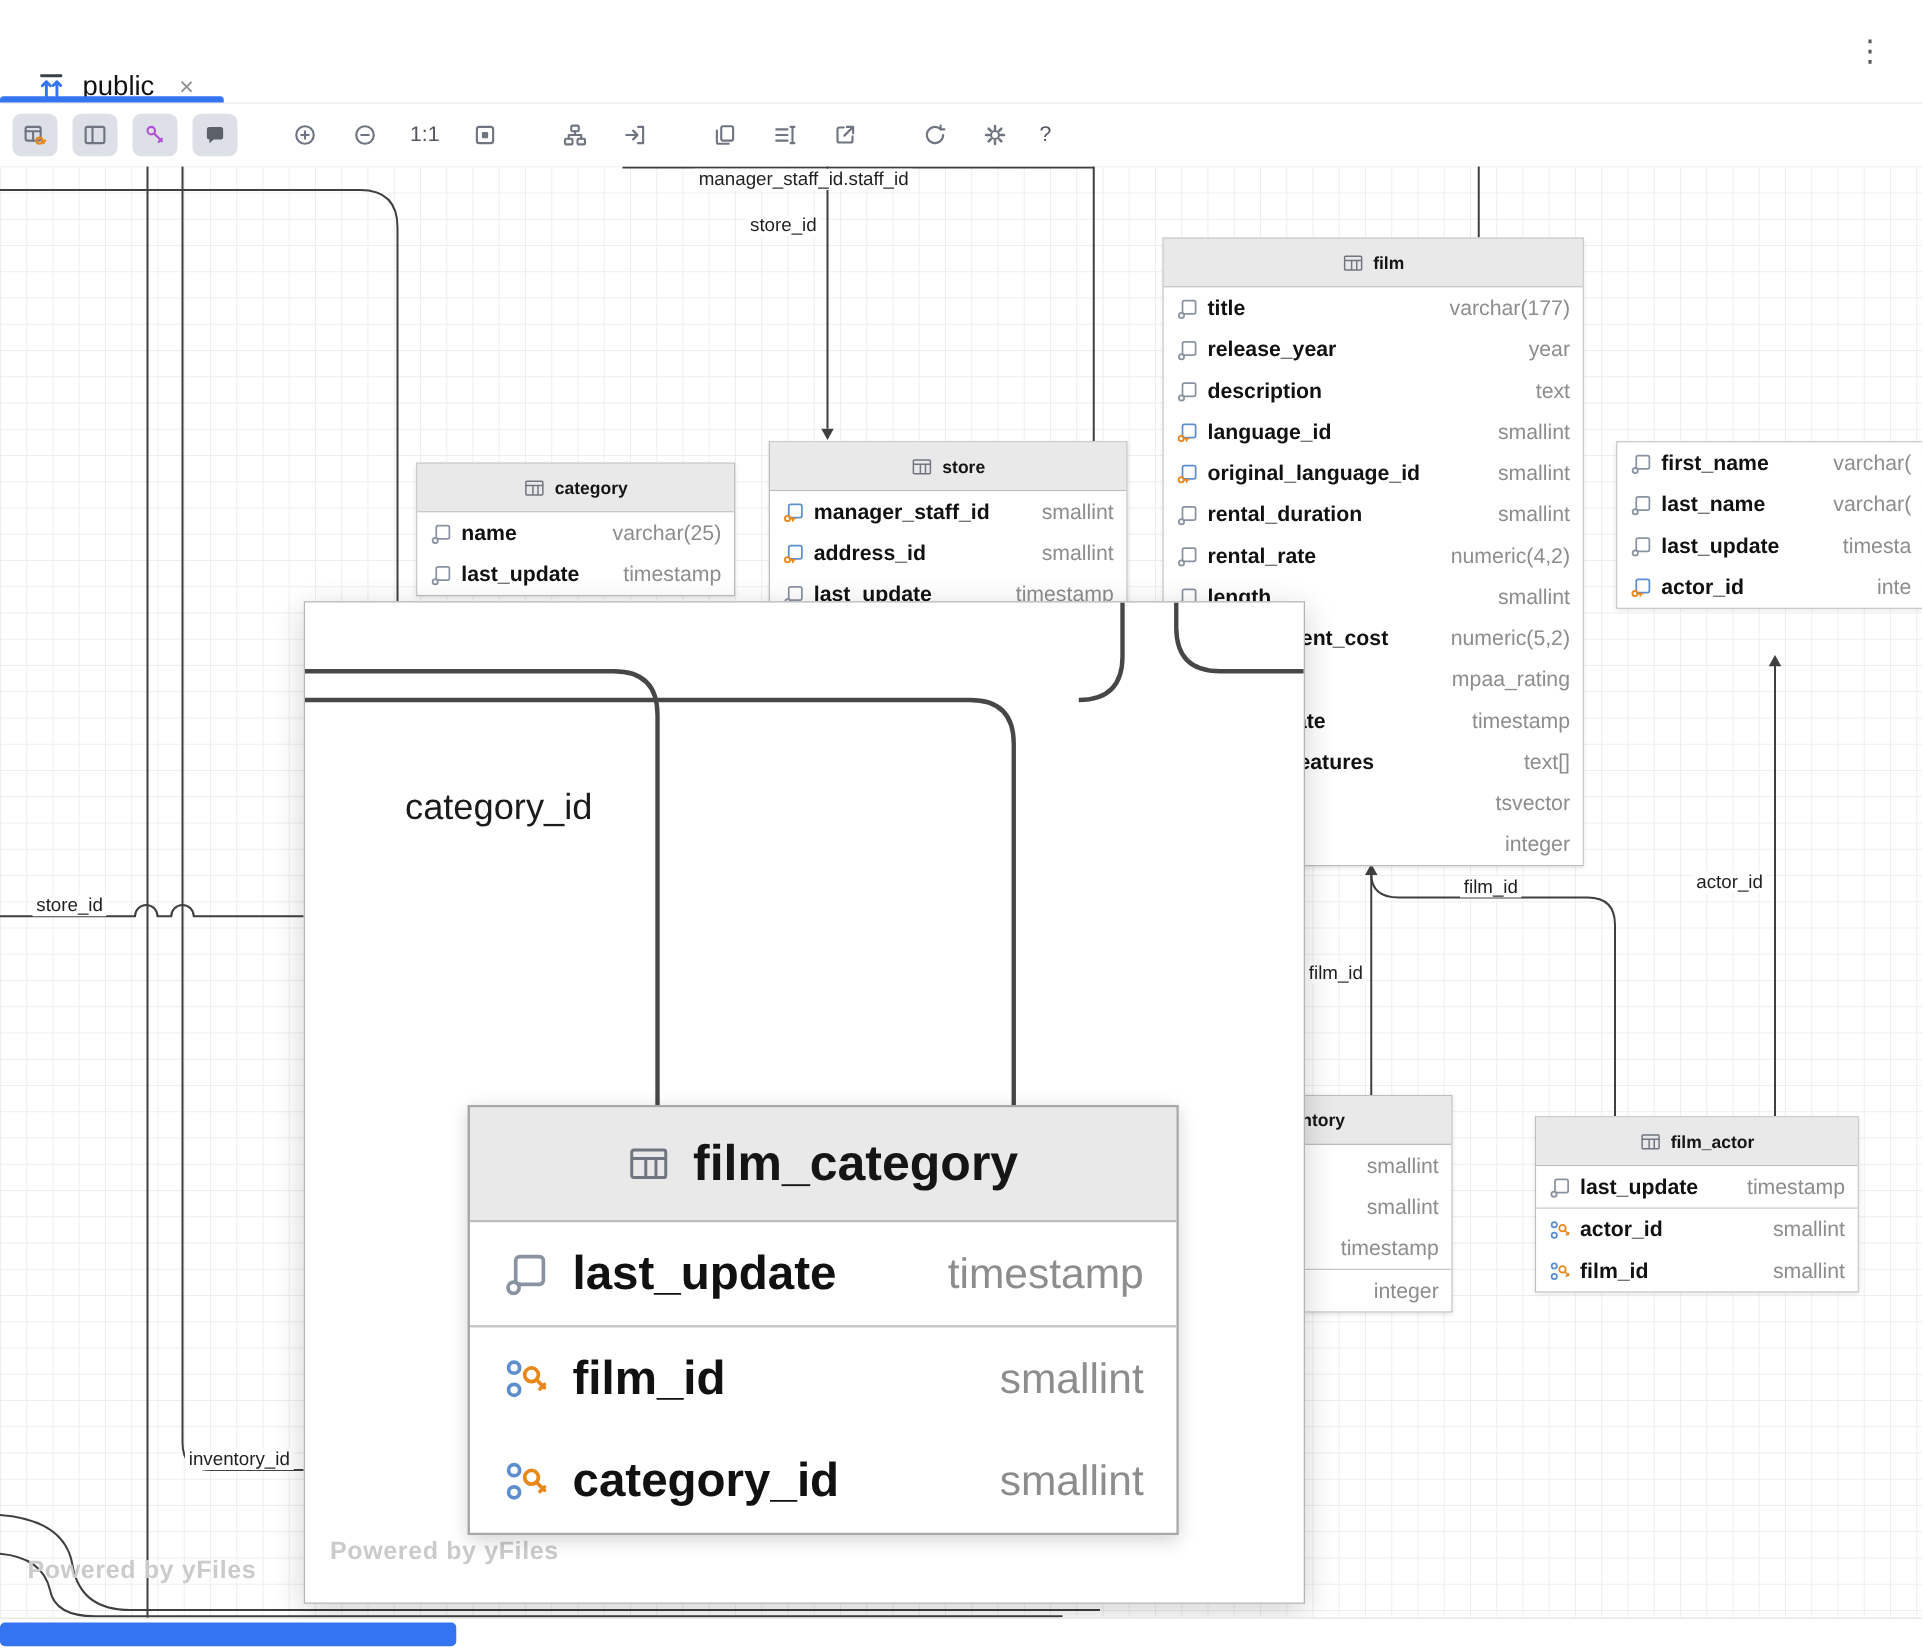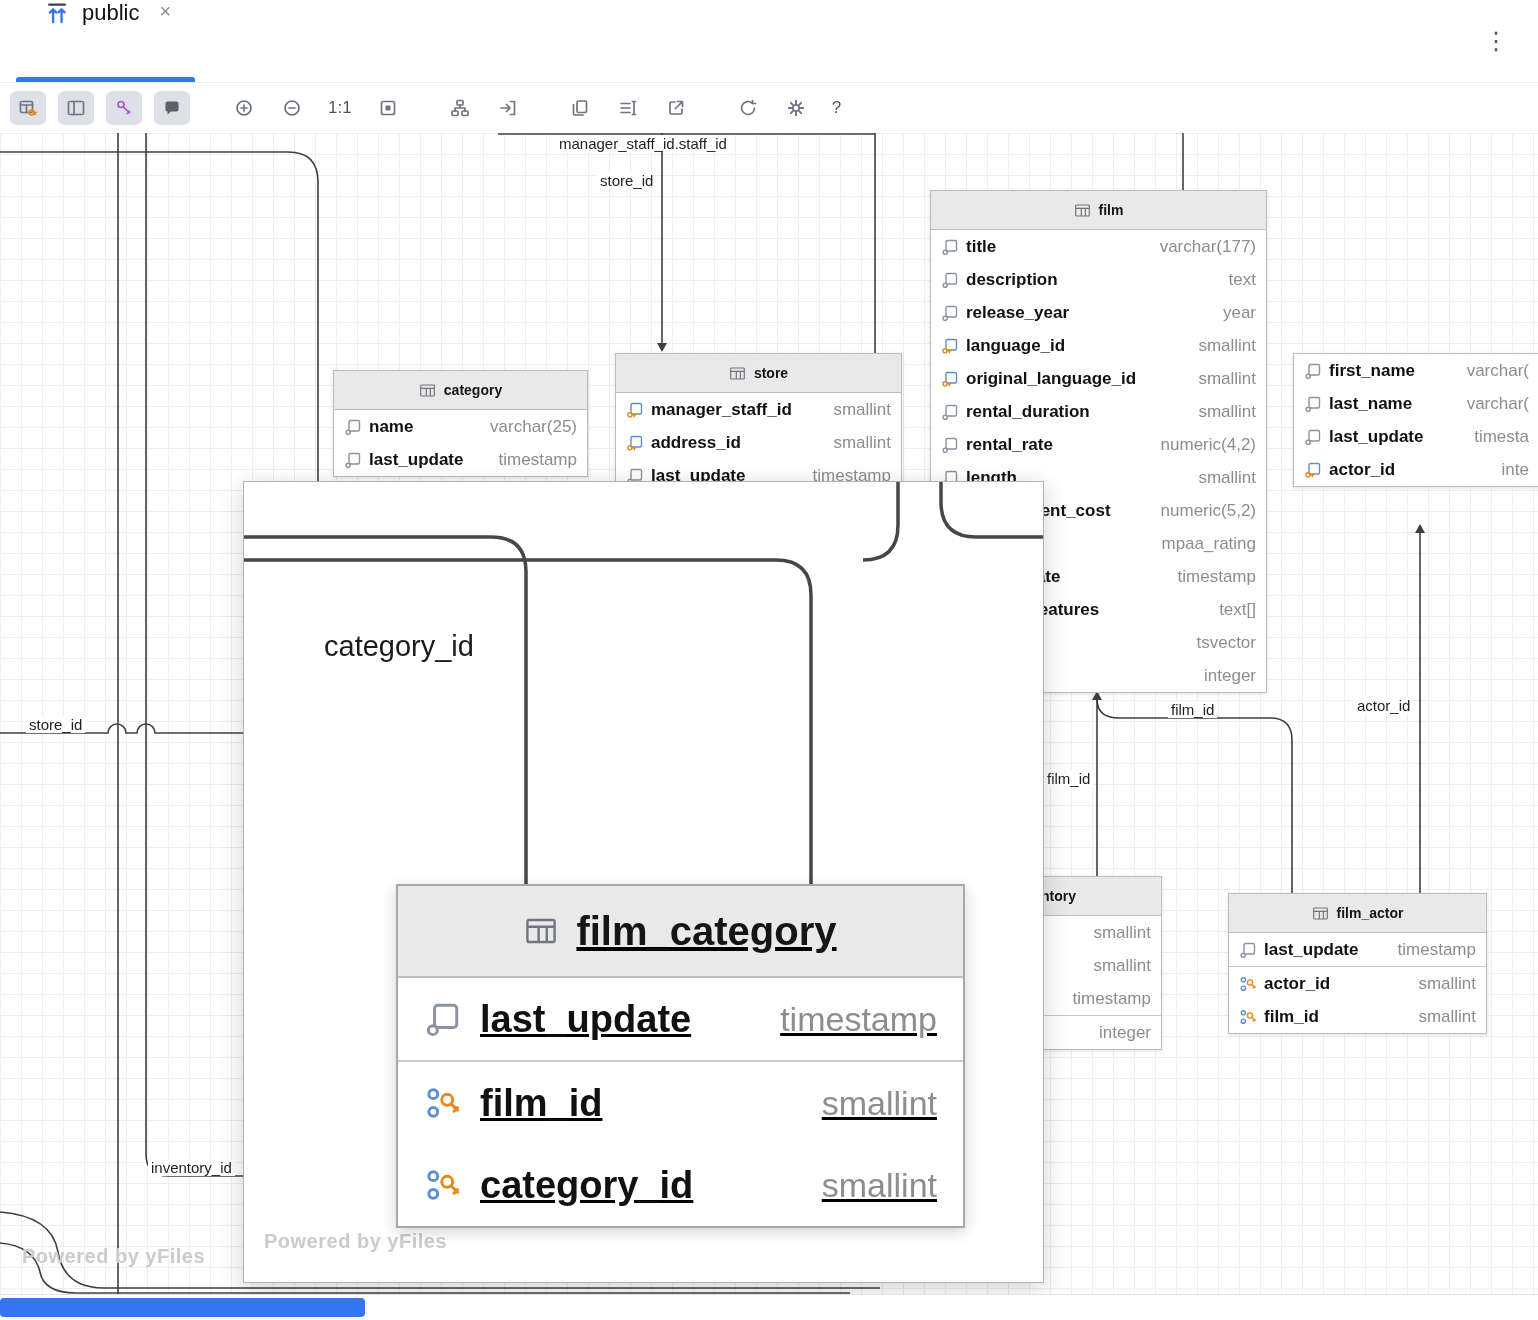--- a/index.html
+++ b/index.html
@@ -1,19 +1,19 @@
 <!DOCTYPE html>
 <html><head>
 <meta charset="utf-8">
 <style>
   html,body{margin:0;padding:0;background:#fff;font-family:"Liberation Sans",sans-serif;}
   .app{width:1538px;height:1320px;display:flex;flex-direction:column;overflow:hidden;background:#fff;}
   
   .tabbar{height:82px;flex:none;position:relative;display:flex;align-items:center;border-bottom:1px solid #ececec;background:#fff;}
-  .tab{position:relative;height:100%;display:flex;align-items:flex-start;gap:12px;padding:0 24px 0 28px;margin-left:16px;}
+  .tab{position:relative;height:100%;display:flex;align-items:flex-end;gap:12px;padding:0 24px 0 28px;}
   .tab-icon svg{display:block;}
   .tab-title{font-size:22px;color:#111;}
   .tab-close{font-size:20px;color:#8d8d8d;margin-left:8px;cursor:pointer;}
   .tab-underline{position:absolute;left:0;bottom:0;width:100%;height:5px;background:#3574f0;border-radius:3px 3px 0 0;}
   .tab-menu{margin-left:auto;margin-right:30px;font-size:24px;color:#5a5a5a;}
   
   .toolbar{height:50px;flex:none;display:flex;align-items:center;padding:0 10px;gap:12px;background:#fff;}
   .tbtn{width:36px;height:34px;border-radius:7px;display:flex;align-items:center;justify-content:center;flex:none;}
   .tbtn.active{background:#dde0e6;}
   .tbtn.gap{margin-left:24px;}
@@ -212,21 +212,21 @@
 
     <div class="overlay" id="overlay" style="left: 243px; top: 348px; width: 799px; height: 800px;">
       <svg id="ovSvg" width="799" height="800" viewBox="0 0 799 800">
           <path d="M 0 55 H 247 Q 282 55 282 90 V 402" fill="none" stroke="#474747" stroke-width="3.5"></path>
           <path d="M 0 78 H 532 Q 567 78 567 113 V 402" fill="none" stroke="#474747" stroke-width="3.5"></path>
           <path d="M 654 0 V 43 Q 654 78 619 78" fill="none" stroke="#474747" stroke-width="3.5"></path>
           <path d="M 697 0 V 20 Q 697 55 732 55 H 799" fill="none" stroke="#474747" stroke-width="3.5"></path>
         </svg>
       <div class="ov-label" id="ovLabel" style="left: 76px; top: 148px;">category_id</div>
       <div class="watermark" style="left:20px;top:748px;">Powered by yFiles</div>
-    <div class="etable big" style="left: 152px; top: 402px; width: 565px; text-decoration: underline;">
+    <div class="etable big" style="left: 130px; top: 402px; width: 565px;">
           <div class="ehead">
             <span class="ric">
               <svg width="34" height="34" viewBox="0 0 20 20" fill="none" stroke="#70757f" stroke-width="1.4">
                 <rect x="2" y="3.5" width="16" height="13" rx="1"></rect>
                 <path d="M2 7.5h16M8.6 7.5v9M13.4 7.5v9"></path>
               </svg>
             </span>
             <span>film_category</span>
           </div>
           <div class="erow">
@@ -383,34 +383,34 @@
         </div>
         <div class="erow">
           <span class="ric">
             <svg width="18" height="18" viewBox="0 0 18 18" fill="none" stroke-width="1.4" stroke-linecap="round">
               <g stroke="#8a93a1">
                 <rect x="5" y="2.5" width="10.5" height="10.5" rx="1.5"></rect>
                 <circle cx="4.2" cy="14.3" r="2.1"></circle>
               </g>
             </svg>
           </span>
+          <span class="nm">release_year</span>
+          <span class="tp">year</span>
+        </div>
+        <div class="erow">
+          <span class="ric">
+            <svg width="18" height="18" viewBox="0 0 18 18" fill="none" stroke-width="1.4" stroke-linecap="round">
+              <g stroke="#8a93a1">
+                <rect x="5" y="2.5" width="10.5" height="10.5" rx="1.5"></rect>
+                <circle cx="4.2" cy="14.3" r="2.1"></circle>
+              </g>
+            </svg>
+          </span>
           <span class="nm">description</span>
           <span class="tp">text</span>
-        </div>
-        <div class="erow">
-          <span class="ric">
-            <svg width="18" height="18" viewBox="0 0 18 18" fill="none" stroke-width="1.4" stroke-linecap="round">
-              <g stroke="#8a93a1">
-                <rect x="5" y="2.5" width="10.5" height="10.5" rx="1.5"></rect>
-                <circle cx="4.2" cy="14.3" r="2.1"></circle>
-              </g>
-            </svg>
-          </span>
-          <span class="nm">release_year</span>
-          <span class="tp">year</span>
         </div>
         <div class="erow">
           <span class="ric">
             <svg width="18" height="18" viewBox="0 0 18 18" fill="none" stroke-width="1.4" stroke-linecap="round">
               <rect x="5" y="2.5" width="10.5" height="10.5" rx="1.5" stroke="#5d8fd0"></rect>
               <g stroke="#e8871a">
                 <circle cx="4" cy="13.8" r="2.1"></circle>
                 <path d="M5.9 13.8h4M8.3 13.8v1.9"></path>
               </g>
             </svg>

